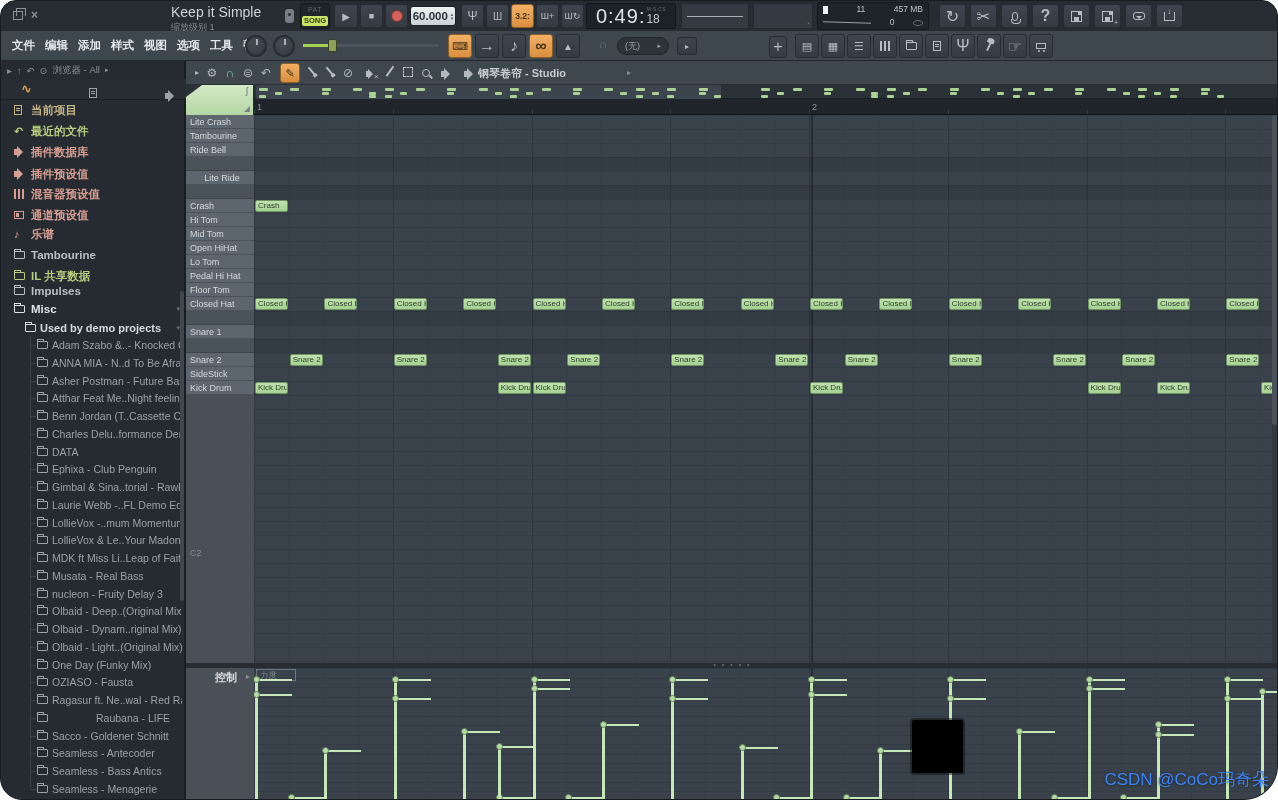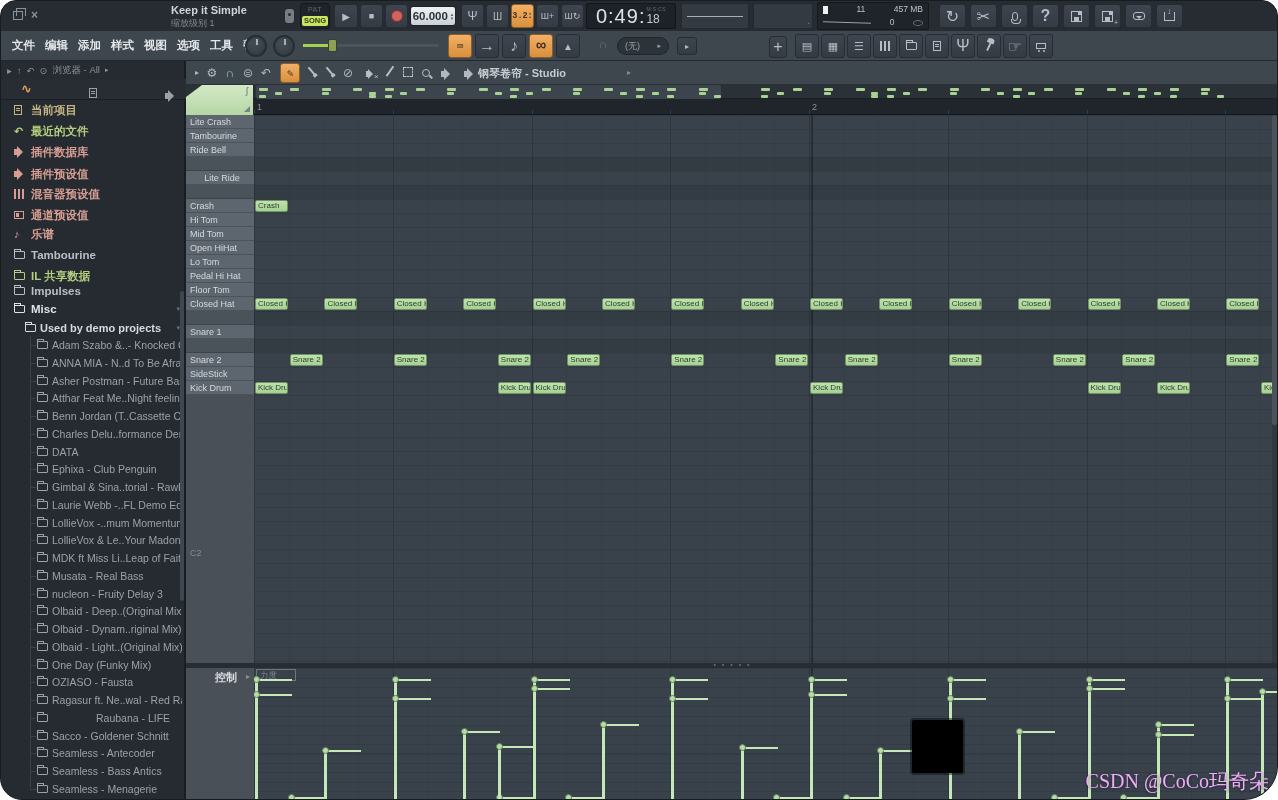--- a/index.html
+++ b/index.html
@@ -7,27 +7,27 @@
   *{box-sizing:border-box;}
   #window{position:absolute;left:0;top:0;width:1278px;height:800px;background:#272d33;
     border-radius:16px 16px 34px 22px;overflow:hidden;border:1px solid #171c21;}
   .abs{position:absolute;}
 
   
   #titlebar{left:0;top:0;width:1278px;height:30px;background:#262c32;}
   .winbtn{color:#8b9298;font-size:12px;line-height:12px;}
   .ic-restore{width:10px;height:9px;border:1px solid #8b9298;position:absolute;}
   .ic-restore::before{content:"";position:absolute;left:2px;top:-4px;width:8px;height:7px;border:1px solid #8b9298;border-bottom:none;}
-  .title-main{font-size:11px;font-weight:bold;color:#ced3d8;}
+  .title-main{font-size:14px;font-weight:normal;color:#ced3d8;}
   .title-sub{font-size:9px;color:#848b92;margin-top:1px;}
   .proj-icon{width:9px;height:14px;background:#767d84;border-radius:3px;}
   .proj-icon::after{content:"";position:absolute;left:3px;top:4px;width:3px;height:3px;border-radius:50%;background:#272d33;}
   .tile{background:linear-gradient(#3e454e,#343b43);border:1px solid #262c33;border-radius:3px;
     color:#b7bdc3;display:flex;align-items:center;justify-content:center;}
-  .tile.orange{background:linear-gradient(#f2b066,#d98f3e);color:#43321a;border-color:#8a5f28;font-weight:bold;font-family:Liberation Mono, monospace;}
+  .tile.orange{background:linear-gradient(#f2b066,#d98f3e);color:#43321a;border-color:#8a5f28;font-weight:bold;}
   #patsong{left:299px;top:2px;width:30px;height:26px;background:#1e2429;border-radius:3px;border:1px solid #14191e;
     display:flex;flex-direction:column;align-items:center;justify-content:space-between;padding:2px 1px;}
   .pat-label{font-size:7px;color:#5f666d;letter-spacing:.5px;}
   .song-badge{font-size:7.5px;font-weight:bold;color:#333c10;background:#c8e468;border-radius:2px;width:26px;text-align:center;line-height:10px;}
   .rec-dot{width:12px;height:12px;border-radius:50%;background:#d4625c;border:1px solid #7e332f;}
   #tempo{left:409px;top:5px;width:46px;height:20px;background:linear-gradient(#eef2f4,#c9d1d7);
     border-radius:3px;border:1px solid #1c2126;color:#2e343a;font-size:11.5px;font-weight:bold;
     display:flex;align-items:center;justify-content:center;gap:3px;}
   .spin{display:flex;flex-direction:column;font-size:5px;color:#59616a;line-height:4px;}
   #timedisp{left:585px;top:2px;width:90px;height:26px;background:#1c2227;border:1px solid #11161a;border-radius:2px;
@@ -157,21 +157,21 @@
     background-color:#39424b;}
   .stem{position:absolute;width:3px;background:#c6e7b8;}
   .stem-h{position:absolute;height:2px;background:#c6e7b8;}
   .stem-c{position:absolute;width:7px;height:7px;border-radius:50%;background:#b7dca6;border:1.5px solid #5f7f58;}
   #vel-box{position:absolute;left:2px;top:1px;width:40px;height:12px;border:1px solid #6e757c;
     font-size:8.5px;color:#7b838b;line-height:11px;padding-left:3px;}
   #pr-vscroll{left:1271px;top:114px;width:5px;height:548px;background:#31383f;}
   #pr-vthumb{left:1271px;top:114px;width:5px;height:310px;background:#4a535c;border-radius:2px;}
   #black-square{left:911px;top:719px;width:51px;height:53px;background:#000;border-radius:2px;
     box-shadow:0 0 0 2px rgba(8,8,8,.45);z-index:5;}
-  #watermark{right:8px;top:767px;font-size:20px;color:#f0abfc;z-index:6;text-shadow:0 1px 3px rgba(0,0,0,.45);font-family:Liberation Serif, serif;}
+  #watermark{right:8px;top:767px;font-size:17px;color:#3b82f6;z-index:6;text-shadow:0 1px 3px rgba(0,0,0,.45);}
 </style>
 </head>
 <body>
 
 <div id="window">
 
   <div id="titlebar" class="abs">
     <span class="abs ic-restore" style="left:12px;top:10px"></span>
     <span class="abs winbtn" style="left:30px;top:8px;font-weight:bold">×</span>
     <div class="abs" style="left:170px;top:3px">

